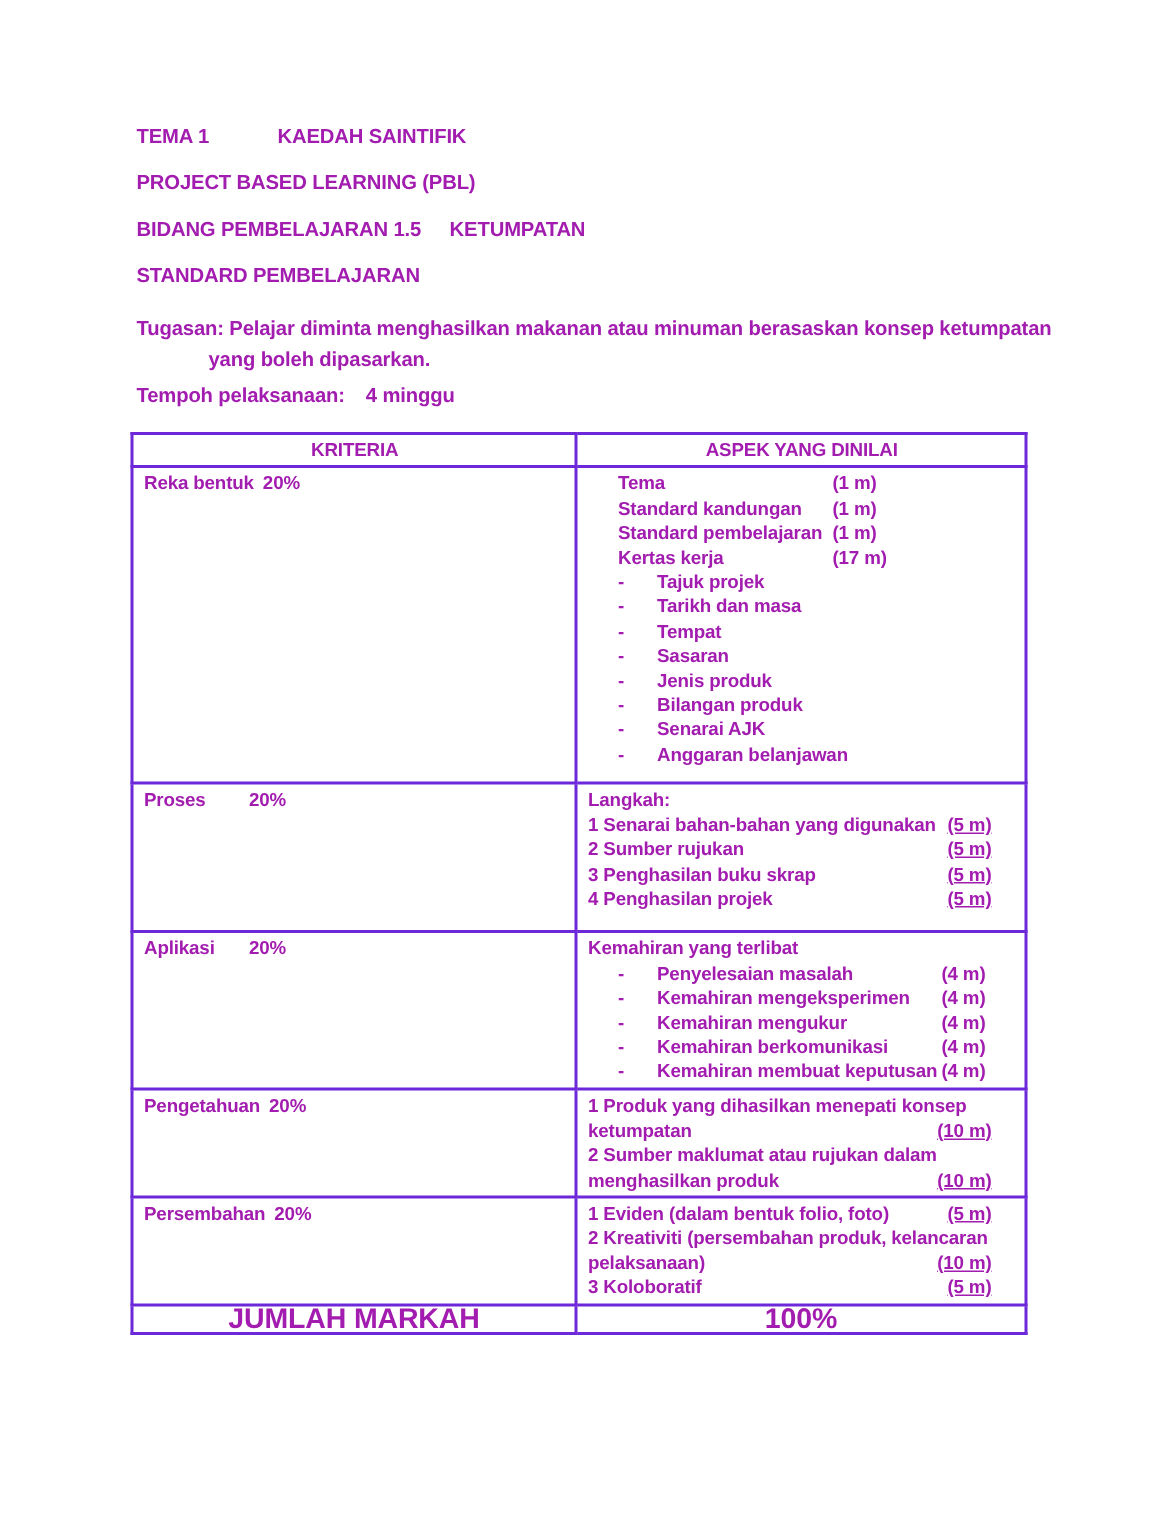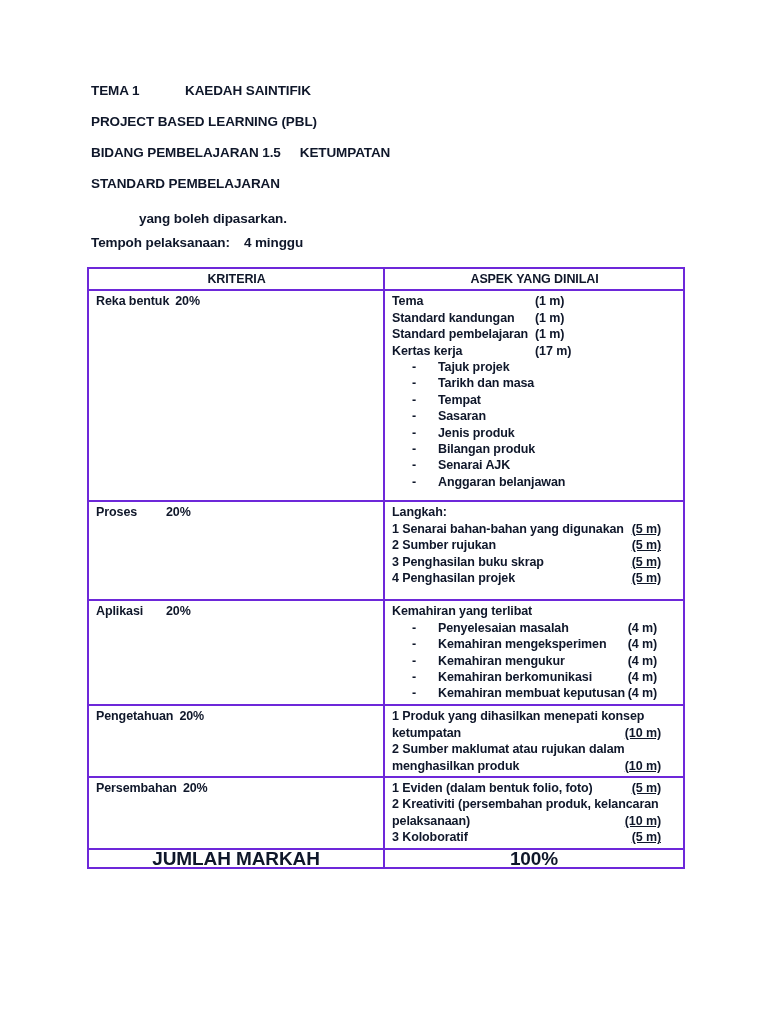--- a/index.html
+++ b/index.html
@@ -4,21 +4,21 @@
 <style>
   * { margin: 0; padding: 0; box-sizing: border-box; }
   html, body { background: #ffffff; }
   .page {
     position: relative;
     width: 768px;
     height: 1024px;
     background: #ffffff;
     font-family: "Liberation Sans", sans-serif;
     font-weight: 700;
-    color: #0f172a;
+    color: #a21caf;
     letter-spacing: -0.1px;
     overflow: hidden;
   }
   .content {
     position: absolute;
     top: 84px;
     left: 91px;
     width: 600px;
   }
   .hline {
@@ -53,21 +53,21 @@
     text-align: center;
     font-size: 13px;
     height: 18px;
     padding: 0 4px;
     line-height: 16px;
     vertical-align: middle;
   }
   .crit-name { display: inline-block; min-width: 64px; margin-right: 6px; }
   .aspek-cell { }
   .tabline { display: flex; white-space: nowrap; }
-  .tabline .tl { display: inline-block; width: 143px; flex-shrink: 0; }
+  .tabline .tl { display: inline-block; width: 143px; flex-shrink: 0; margin-left: 20px; }
   .mline { display: flex; white-space: nowrap; }
   .mline .mt { flex-shrink: 0; }
   .mline .mk { margin-left: auto; margin-right: 16px; flex-shrink: 0; text-decoration: underline; }
   .bullet { display: flex; padding-left: 20px; white-space: nowrap; }
   .bullet .dash { display: inline-block; width: 26px; flex-shrink: 0; }
   .bullet .dash::before { content: "-"; }
   .bullet .mk { margin-left: auto; margin-right: 20px; flex-shrink: 0; }
   tr.r1 { height: 211px; }
   tr.r2 { height: 99px; }
   tr.r3 { height: 105px; }
@@ -91,20 +91,21 @@
     <p class="hline"><span class="lbl-tema">TEMA 1</span><span>KAEDAH SAINTIFIK</span></p>
 
     <p class="hline">PROJECT  BASED LEARNING (PBL)</p>
 
     <p class="hline"><span class="lbl-bidang">BIDANG PEMBELAJARAN 1.5</span><span>KETUMPATAN</span></p>
 
     <p class="hline">STANDARD PEMBELAJARAN</p>
 
 
     <div class="hline tugasan-wrap">
+      <span class="tugasan-line">Tugasan: Pelajar diminta menghasilkan makanan atau minuman berasaskan konsep ketumpatan</span>
       <span class="tugasan-line indent2">yang boleh dipasarkan.</span>
     </div>
 
     <p class="hline"><span class="lbl-tempoh">Tempoh pelaksanaan:</span><span>4 minggu</span></p>
 
     <table class="rubric">
       <colgroup>
         <col style="width:296px">
         <col style="width:300px">
       </colgroup>

